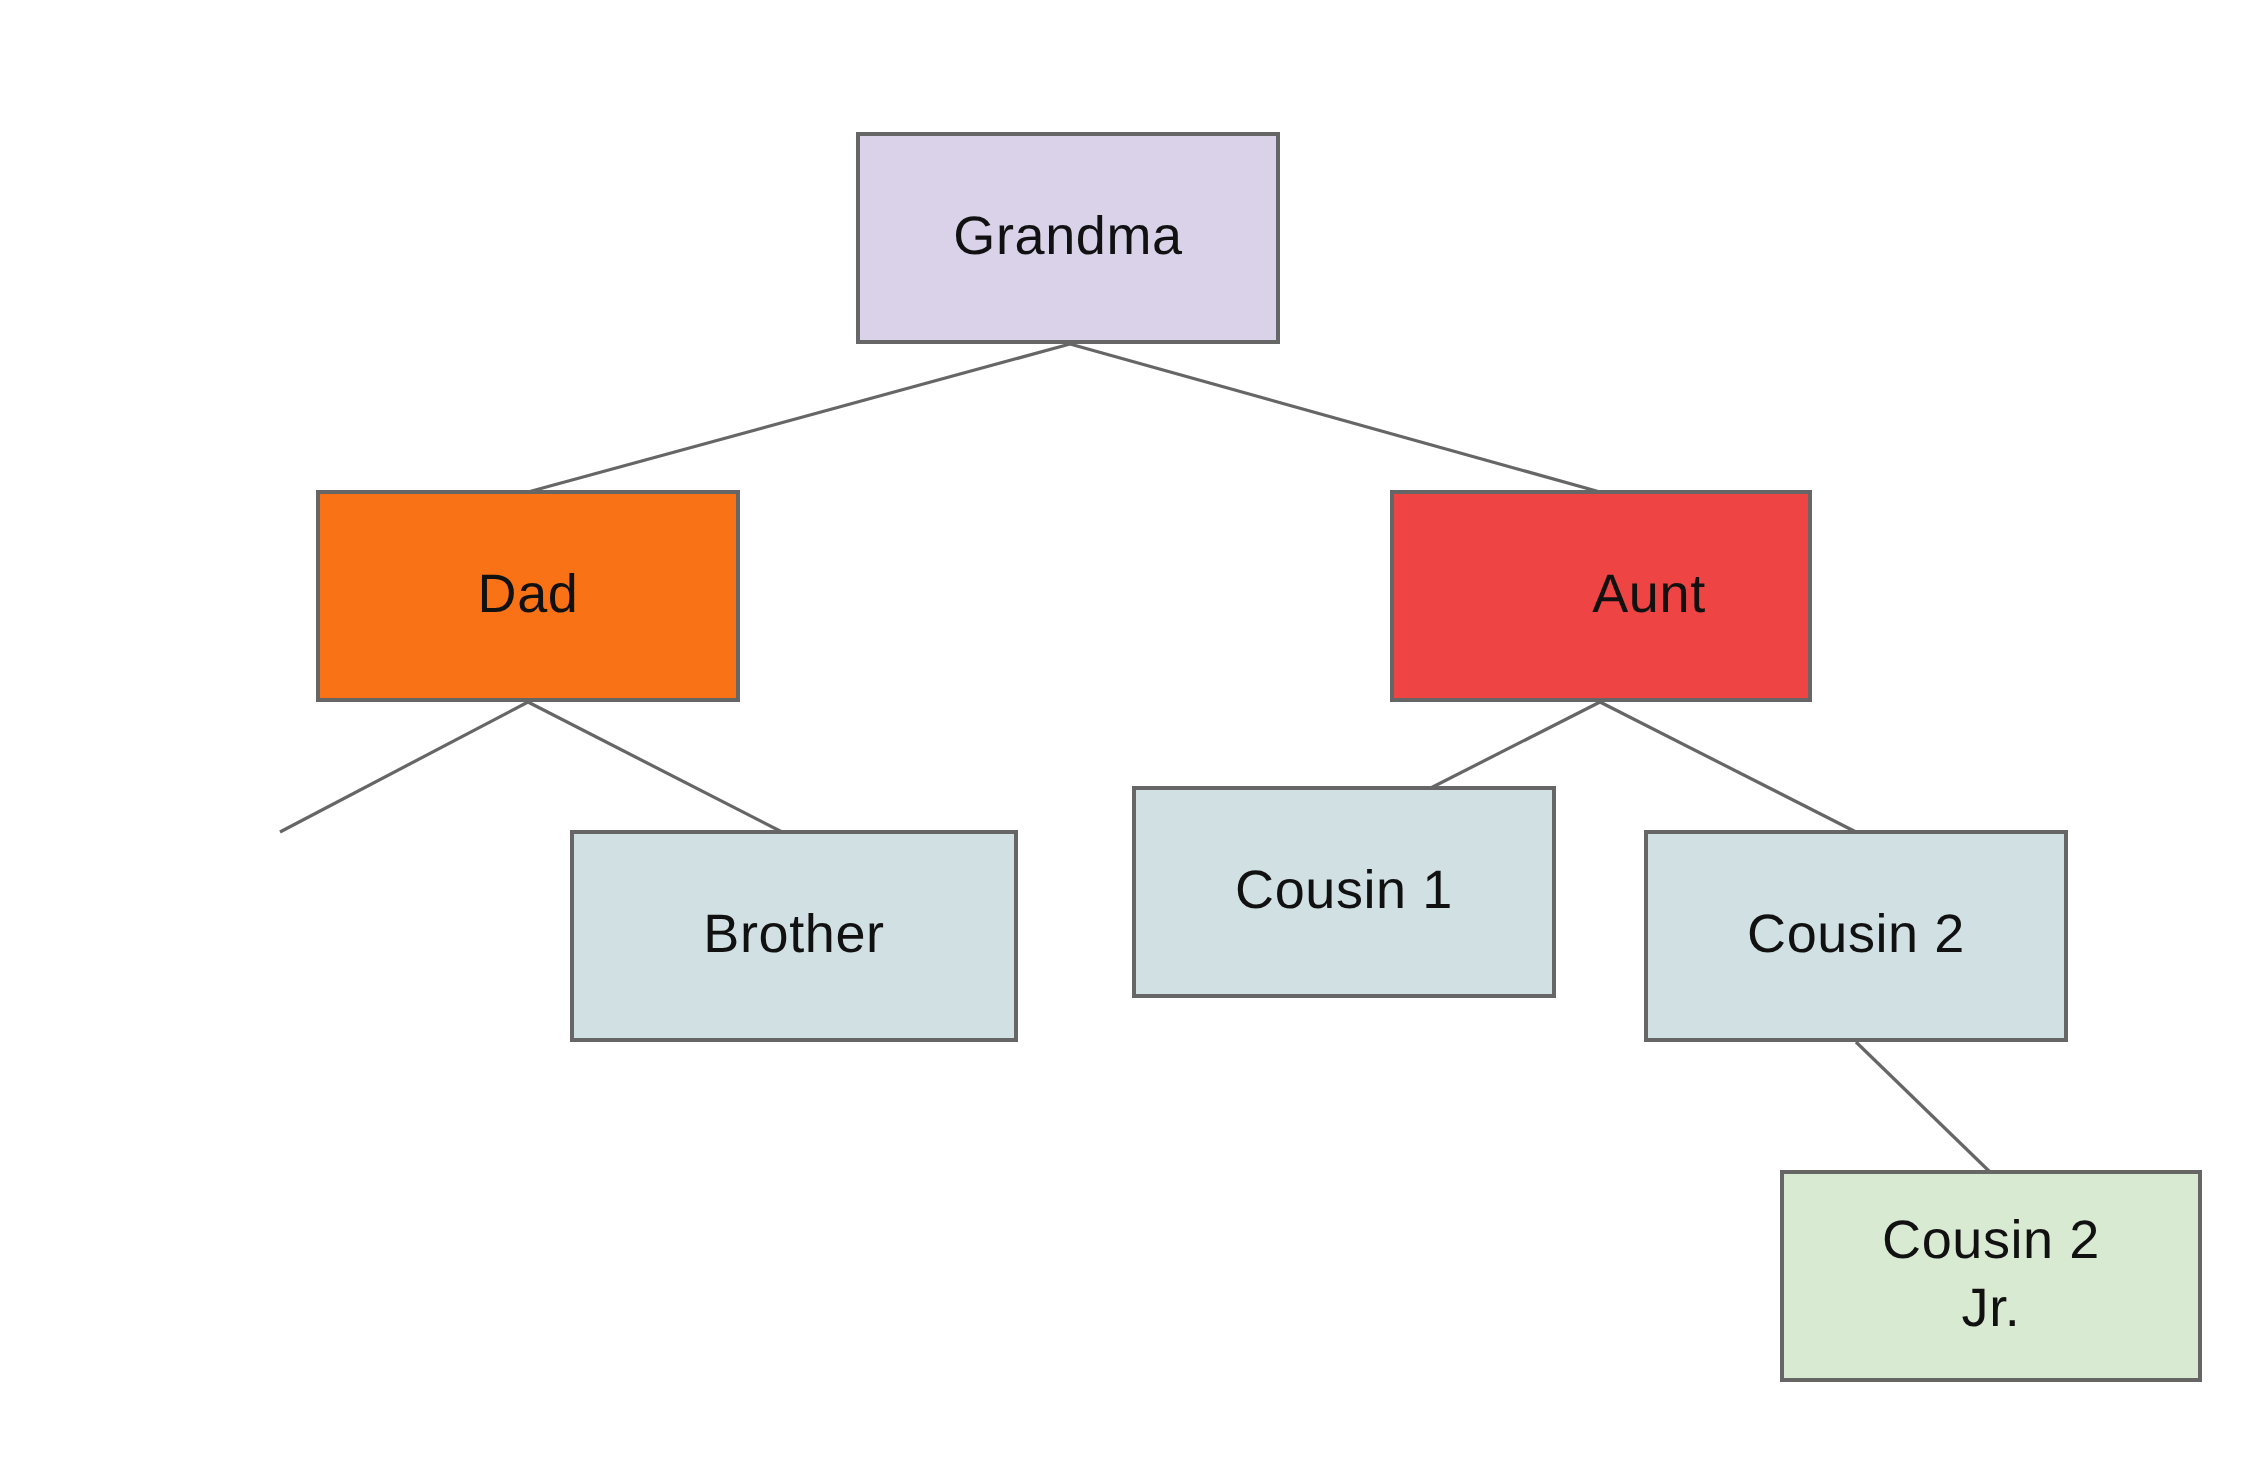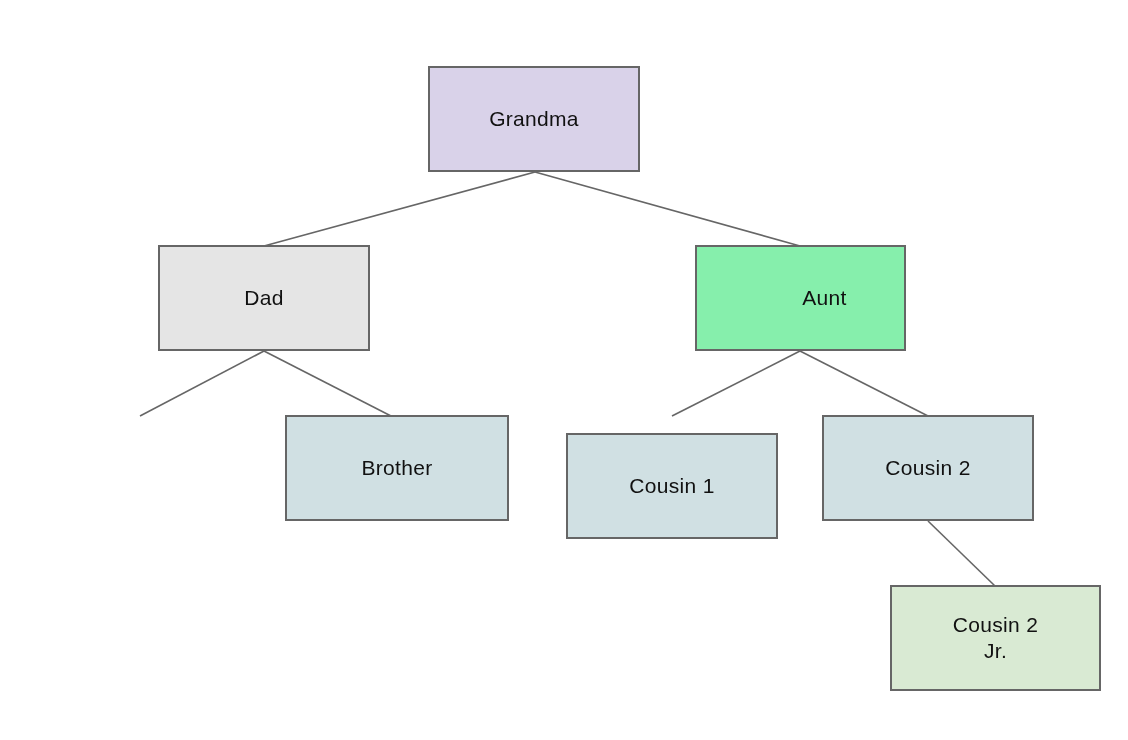--- a/index.html
+++ b/index.html
@@ -26,33 +26,33 @@
   .node {
     position: absolute;
     box-sizing: border-box;
     border: 2px solid #666666;
     display: flex;
     align-items: center;
     justify-content: center;
     text-align: center;
   }
   .node-label {
-    font-size: 21px;
+    font-size: 27px;
     line-height: 1.25;
     color: #111111;
     white-space: pre-line;
     letter-spacing: 0.3px;
   }
   
   .n-grandma   { left: 428px; top:  66px; width: 212px; height: 106px; }
   .n-dad       { left: 158px; top: 245px; width: 212px; height: 106px; }
   .n-aunt      { left: 695px; top: 245px; width: 211px; height: 106px; }
   .n-me        { left:  31px; top: 415px; width: 212px; height: 106px; }
   .n-brother   { left: 285px; top: 415px; width: 224px; height: 106px; }
-  .n-cousin1   { left: 566px; top: 433px; width: 212px; height: 106px; }
+  .n-cousin1   { left: 566px; top: 393px; width: 212px; height: 106px; }
   .n-cousin2   { left: 822px; top: 415px; width: 212px; height: 106px; }
   .n-cousin2jr { left: 890px; top: 585px; width: 211px; height: 106px; }
 </style>
 </head>
 <body>
 
 <div class="canvas">
 
   <svg class="edges" viewBox="0 0 1128 740" xmlns="http://www.w3.org/2000/svg">
     <line x1="535" y1="172" x2="264" y2="246" stroke="#666666" stroke-width="1.6"></line>
@@ -61,25 +61,25 @@
     <line x1="264" y1="351" x2="391" y2="416" stroke="#666666" stroke-width="1.6"></line>
     <line x1="800" y1="351" x2="672" y2="416" stroke="#666666" stroke-width="1.6"></line>
     <line x1="800" y1="351" x2="928" y2="416" stroke="#666666" stroke-width="1.6"></line>
     <line x1="928" y1="521" x2="995" y2="586" stroke="#666666" stroke-width="1.6"></line>
   </svg>
 
   <div class="node n-grandma" style="background-color: rgb(217, 210, 233);">
     <span class="node-label">Grandma</span>
   </div>
 
-  <div class="node n-dad" style="background-color: #e5e5e5;">
+  <div class="node n-dad" style="background-color: #f97316;">
     <span class="node-label">Dad</span>
   </div>
 
-  <div class="node n-aunt" style="background-color: #86efac; padding-left: 48px;">
+  <div class="node n-aunt" style="background-color: #ef4444; padding-left: 48px;">
     <span class="node-label">Aunt</span>
   </div>
 
 
   <div class="node n-brother" style="background-color: rgb(208, 224, 227);">
     <span class="node-label">Brother</span>
   </div>
 
   <div class="node n-cousin1" style="background-color: rgb(208, 224, 227);">
     <span class="node-label">Cousin 1</span>

